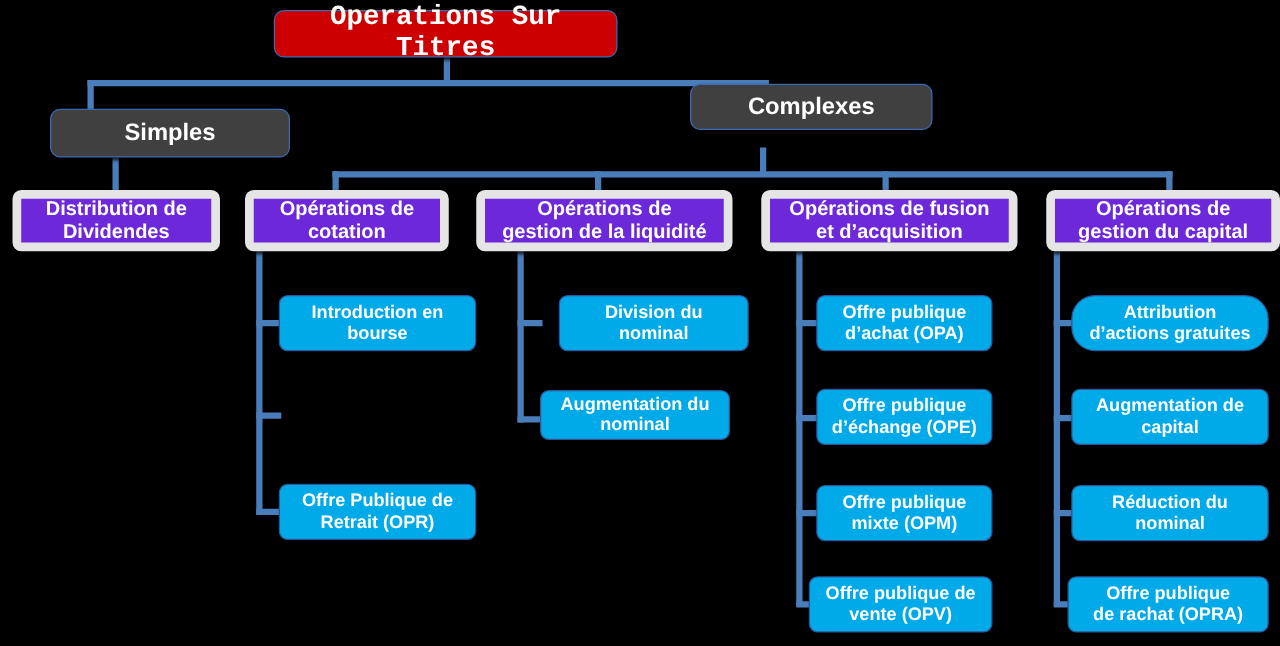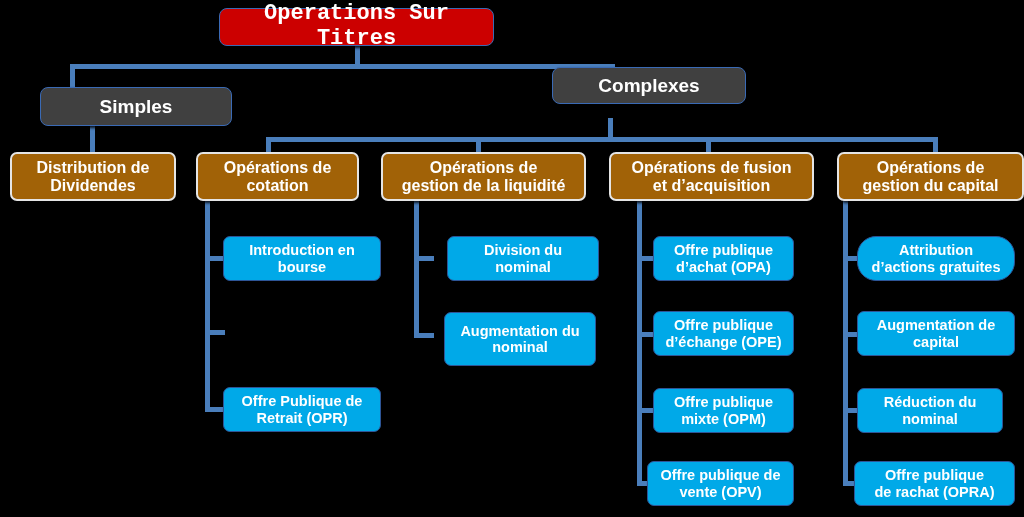--- a/index.html
+++ b/index.html
@@ -38,22 +38,22 @@
     border-radius: 8px;
   }
   .node.level2 {
     background: #404040;
     border: 1px solid #3A6AB5;
     font-size: 19px;
     border-radius: 8px;
     margin-left: 40px;
   }
   .node.level3 {
-    background: #a16207;
-    border: 2px solid #e5e5e5;
+    background: #6d28d9;
+    border: 7px solid #e5e5e5;
     font-size: 16px;
   }
   .node.leaf {
     background: #00A9E8;
     border: 1px solid #2E5597;
     font-size: 14.5px;
   }
   .conn {
     position: absolute;
     background: #4A7EBB;
@@ -118,34 +118,34 @@
   <div class="node level3" style="left:837px; top:152px; width:187px; height:49px;">Opérations de
 gestion du capital</div>
 
   <div class="node leaf" style="left:223px; top:236px; width:158px; height:45px;">Introduction en
 bourse</div>
   <div class="node leaf" style="left:223px; top:387px; width:158px; height:45px;">Offre Publique de
 Retrait (OPR)</div>
 
   <div class="node leaf" style="left:447px; top:236px; width:152px; height:45px;">Division du
 nominal</div>
-  <div class="node leaf" style="left:432px; top:312px; width:152px; height:54px;margin-left:12px;">Augmentation du
+  <div class="node leaf" style="left:432px; top:312px; width:152px; height:40px;">Augmentation du
 nominal</div>
 
   <div class="node leaf" style="left:653px; top:236px; width:141px; height:45px;">Offre publique
 d’achat (OPA)</div>
   <div class="node leaf" style="left:653px; top:311px; width:141px; height:45px;">Offre publique
 d’échange (OPE)</div>
   <div class="node leaf" style="left:653px; top:388px; width:141px; height:45px;">Offre publique
 mixte (OPM)</div>
   <div class="node leaf" style="left:647px; top:461px; width:147px; height:45px;">Offre publique de
 vente (OPV)</div>
 
   <div class="node leaf" style="left:857px; top:236px; width:158px; height:45px;border-radius:19px;">Attribution
 d’actions gratuites</div>
   <div class="node leaf" style="left:857px; top:311px; width:158px; height:45px;">Augmentation de
 capital</div>
-  <div class="node leaf" style="left:857px; top:388px; width:146px; height:45px;">Réduction du
+  <div class="node leaf" style="left:857px; top:388px; width:158px; height:45px;">Réduction du
 nominal</div>
   <div class="node leaf" style="left:854px; top:461px; width:161px; height:45px;">Offre publique
 de rachat (OPRA)</div>
 
 </div>
 
 </body></html>

